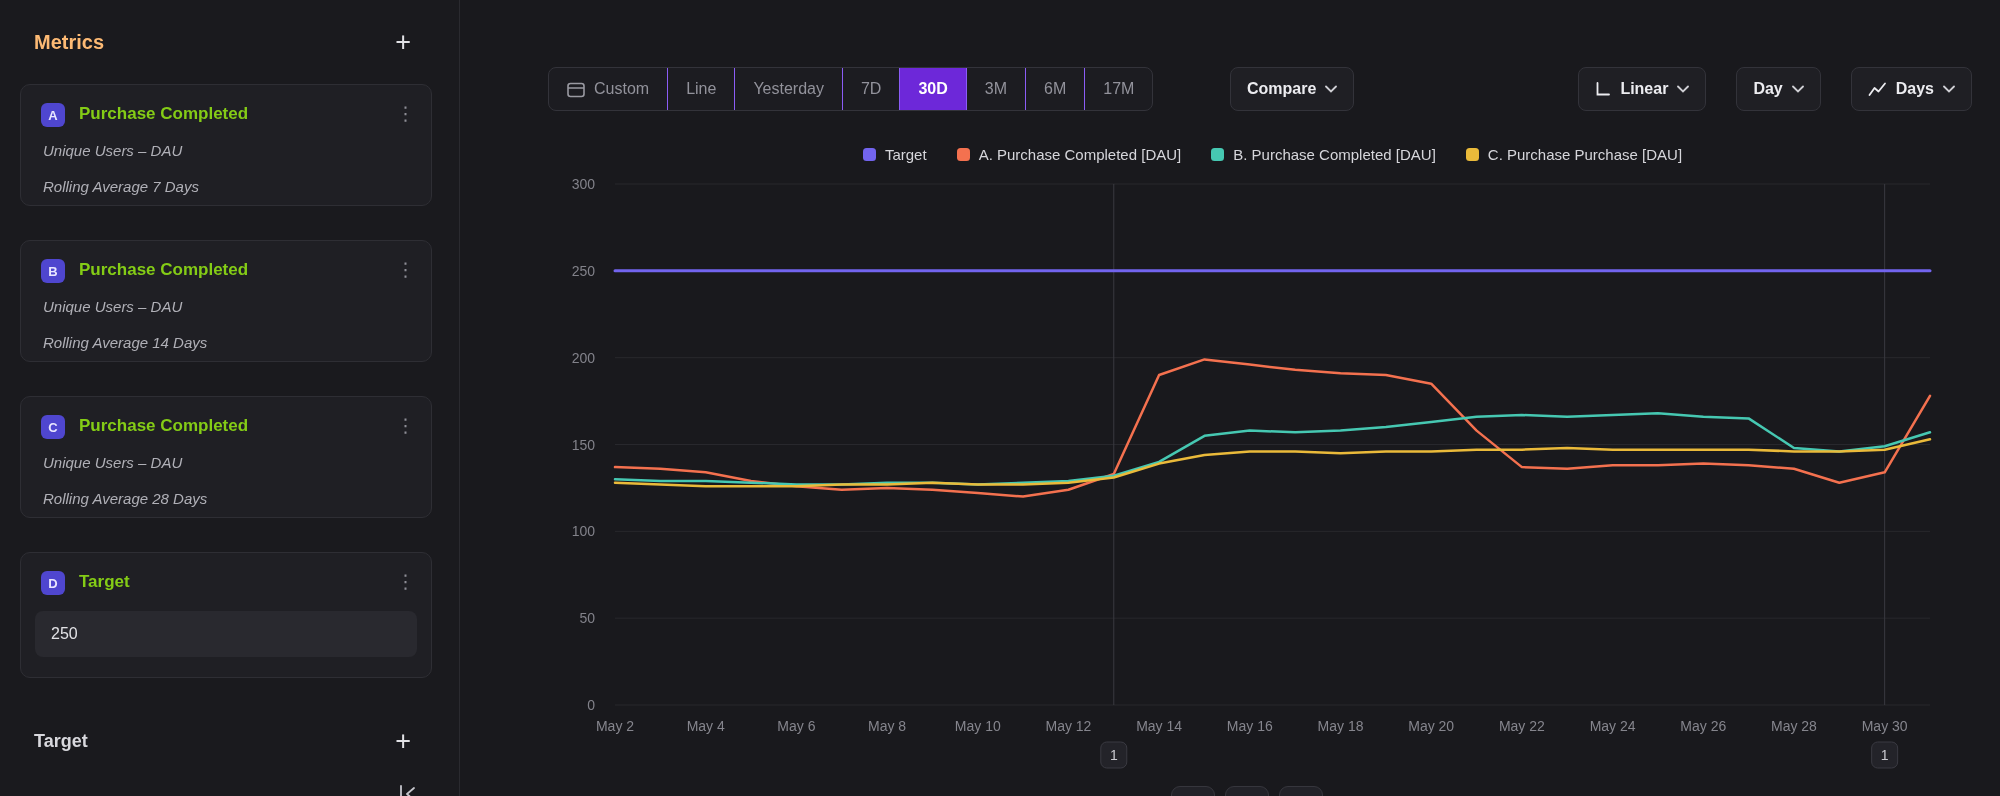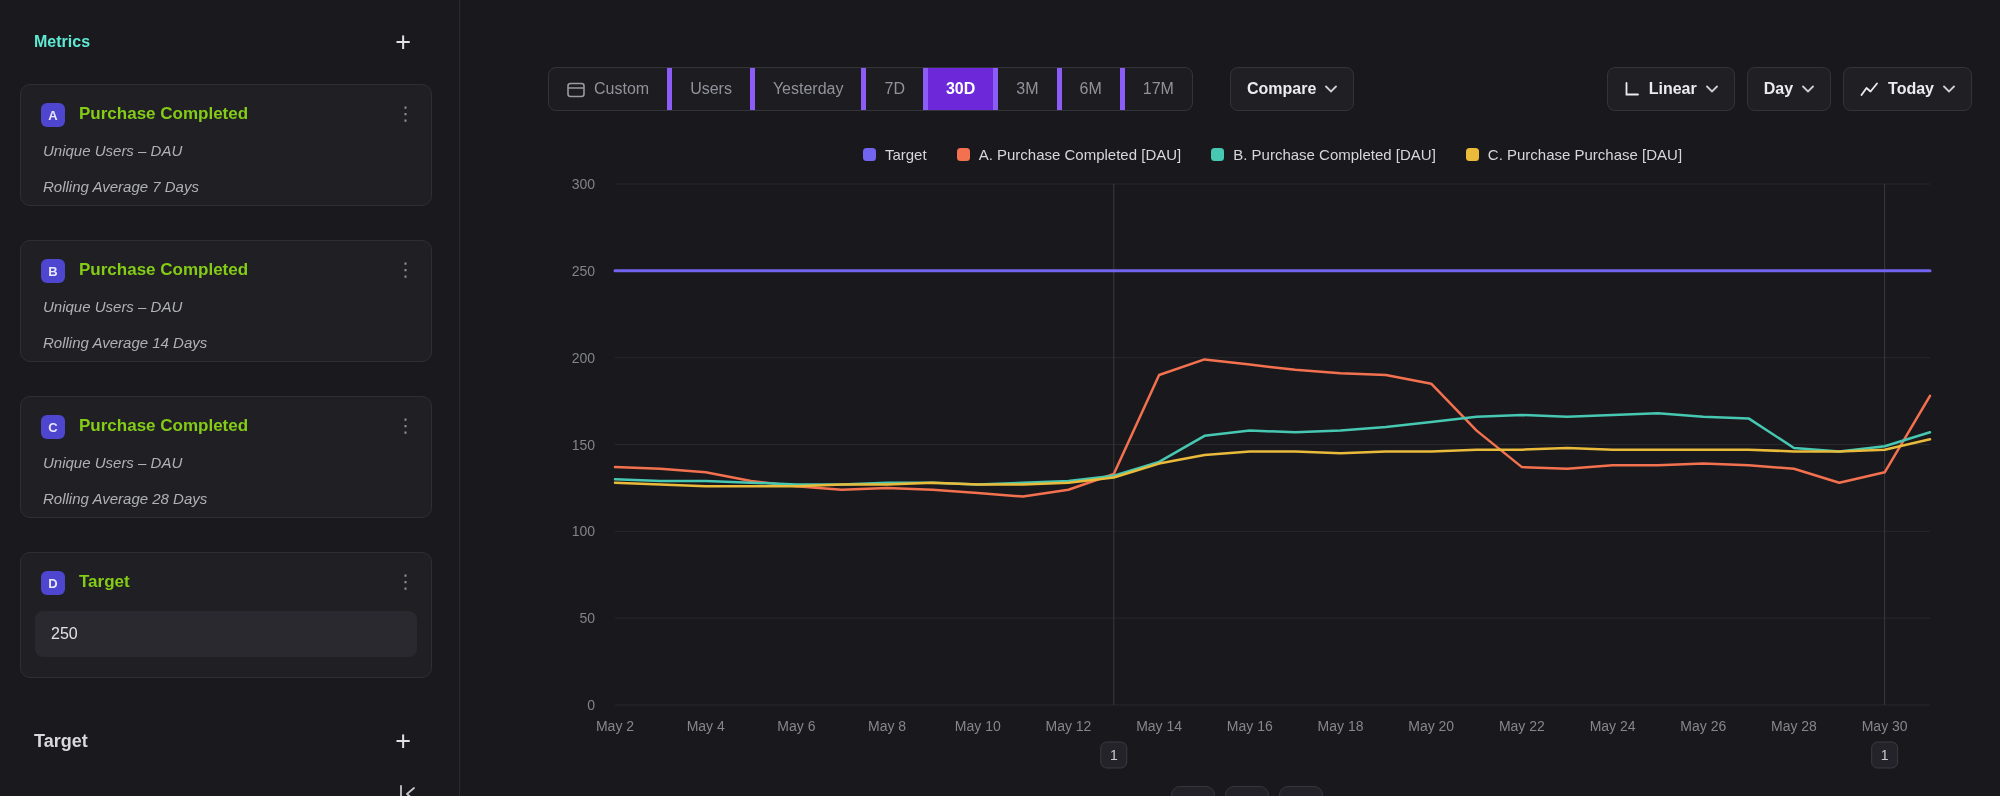--- a/index.html
+++ b/index.html
@@ -9,21 +9,21 @@
     background:#19191d; color:#e8e8ec;
     font-family:"Liberation Sans", sans-serif;
   }
 
   
   .sidebar { position:absolute; left:0; top:0; width:460px; height:796px;
              background:#1a1a1e; border-right:1px solid #2a2a2f; }
   .side-header { position:absolute; left:0; width:100%; height:36px;
                  display:flex; justify-content:space-between; align-items:center;
                  padding:0 48px 0 34px; }
-  .side-title { font-size:16px; font-weight:700; color:#5eead4; }
+  .side-title { font-size:20px; font-weight:700; color:#fdba74; }
   .side-title.small { font-size:18px; color:#d8d8dd; }
   .plus-btn { font-size:27px; font-weight:300; color:#e2e2e6; line-height:1; cursor:pointer; }
 
   .metric-card { position:absolute; left:20px; width:412px; height:122px;
                  background:#1f1f24; border:1px solid #2e2e34; border-radius:10px; }
   .metric-card.tall { height:126px; }
   .badge { position:absolute; left:20px; top:18px; width:24px; height:24px; border-radius:6px;
            background:#4f46cf; color:#e9e6ff; font-size:13px; font-weight:700;
            display:flex; align-items:center; justify-content:center; }
   .card-title { position:absolute; left:58px; top:19px; font-size:17px; font-weight:600; color:#84cc16; }
@@ -35,29 +35,29 @@
   .target-input { position:absolute; left:14px; right:14px; top:58px; height:46px;
                   background:#29292f; border-radius:8px; font-size:16px; color:#e2e2e6;
                   display:flex; align-items:center; padding-left:16px; cursor:text; }
 
   .collapse-btn { position:absolute; left:396px; top:782px; width:24px; height:24px; cursor:pointer; }
 
   
   .seg-group { position:absolute; left:548px; top:67px; height:44px; display:inline-flex;
                border:1px solid #33333a; border-radius:8px; background:#1c1c21; overflow:hidden; }
   .seg { display:flex; align-items:center; gap:9px; padding:0 18px; font-size:16px;
-         color:#92929b; border-right:5px solid #8b5cf6; cursor:pointer; white-space:nowrap; }
+         color:#92929b; border-right:1px solid #8b5cf6; cursor:pointer; white-space:nowrap; }
   .seg:last-child { border-right:none; }
   .seg.active { background:#6d28d9; color:#ffffff; font-weight:700; }
 
   .btn { height:44px; display:flex; align-items:center; gap:9px; padding:16px 16px;
          border:1px solid #33333a; border-radius:8px; background:#1f1f24;
          font-size:16px; font-weight:600; color:#ececf0; cursor:pointer; white-space:nowrap; }
   #compare-btn { position:absolute; left:1230px; top:67px; }
-  .right-group { position:absolute; right:28px; top:67px; display:flex; gap:12px; }
+  .right-group { position:absolute; right:28px; top:67px; display:flex; gap:30px; }
 
   
   .legend { position:absolute; left:615px; top:146px; width:1315px;
             display:flex; justify-content:center; align-items:center; gap:30px; }
   .legend-item { display:flex; align-items:center; gap:9px; font-size:15px; color:#d6d6db; cursor:pointer; }
   .legend-swatch { width:13px; height:13px; border-radius:3.5px; background:#666; }
 
   
   #chart-svg { position:absolute; left:460px; top:170px; }
   #chart-svg text { font-family:"Liberation Sans", sans-serif; }
@@ -123,21 +123,21 @@
 </div>
 
 <div class="seg-group">
   <span class="seg">
     <svg width="18" height="17" viewBox="0 0 18 17">
       <rect x="1" y="2.5" width="16" height="13" rx="2.5" stroke="#9a9aa2" stroke-width="1.6" fill="none"></rect>
       <line x1="1" y1="7" x2="17" y2="7" stroke="#9a9aa2" stroke-width="1.6"></line>
     </svg>
     <span>Custom</span>
   </span>
-  <span class="seg">Users</span>
+  <span class="seg">Line</span>
   <span class="seg">Yesterday</span>
   <span class="seg">7D</span>
   <span class="seg active">30D</span>
   <span class="seg">3M</span>
   <span class="seg">6M</span>
   <span class="seg">17M</span>
 </div>
 
 <div class="btn" id="compare-btn">
   <span>Compare</span>
@@ -159,21 +159,21 @@
   <div class="btn">
     <span>Day</span>
     <svg width="12" height="8" viewBox="0 0 12 8">
       <path d="M1 1.5 L6 6.5 L11 1.5" stroke="#cfcfd4" stroke-width="1.8" fill="none" stroke-linecap="round"></path>
     </svg>
   </div>
   <div class="btn">
     <svg width="19" height="15" viewBox="0 0 19 15">
       <path d="M1.5 13 L6.5 6 L10.5 9.5 L17 1.5" stroke="#ececf0" stroke-width="1.8" fill="none" stroke-linecap="round" stroke-linejoin="round"></path>
     </svg>
-    <span>Today</span>
+    <span>Days</span>
     <svg width="12" height="8" viewBox="0 0 12 8">
       <path d="M1 1.5 L6 6.5 L11 1.5" stroke="#cfcfd4" stroke-width="1.8" fill="none" stroke-linecap="round"></path>
     </svg>
   </div>
 </div>
 
 <div class="legend">
   <div class="legend-item">
     <span class="legend-swatch" style="background: rgb(114, 100, 238);"></span>
     <span>Target</span>

